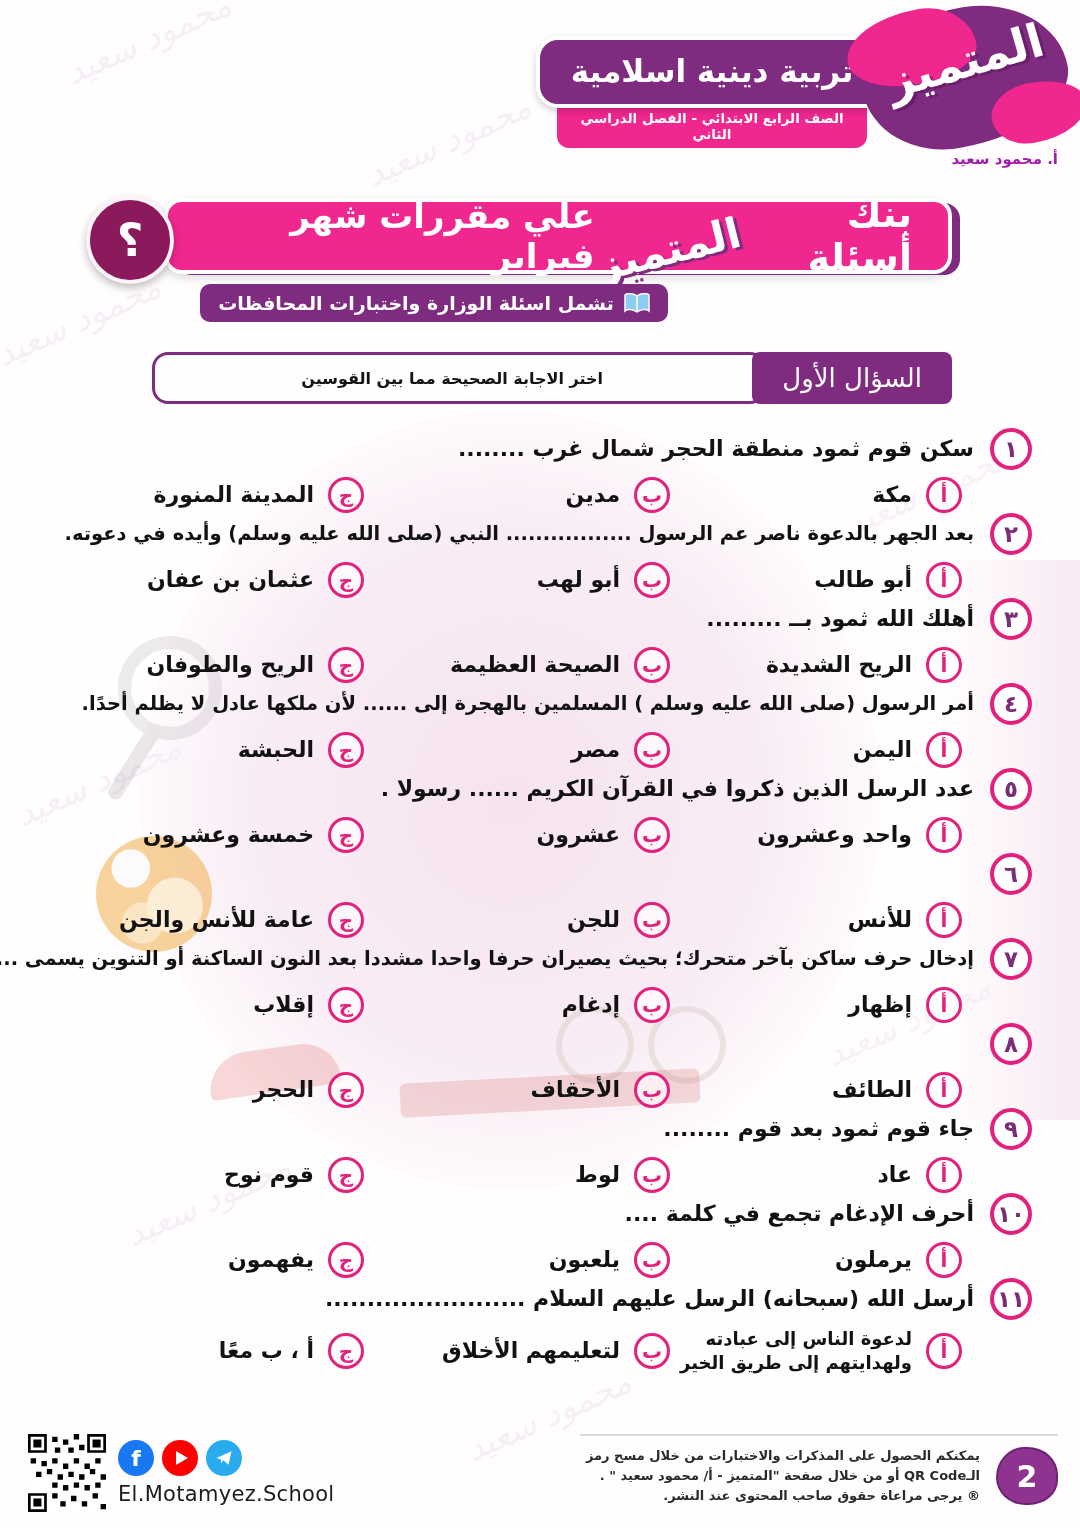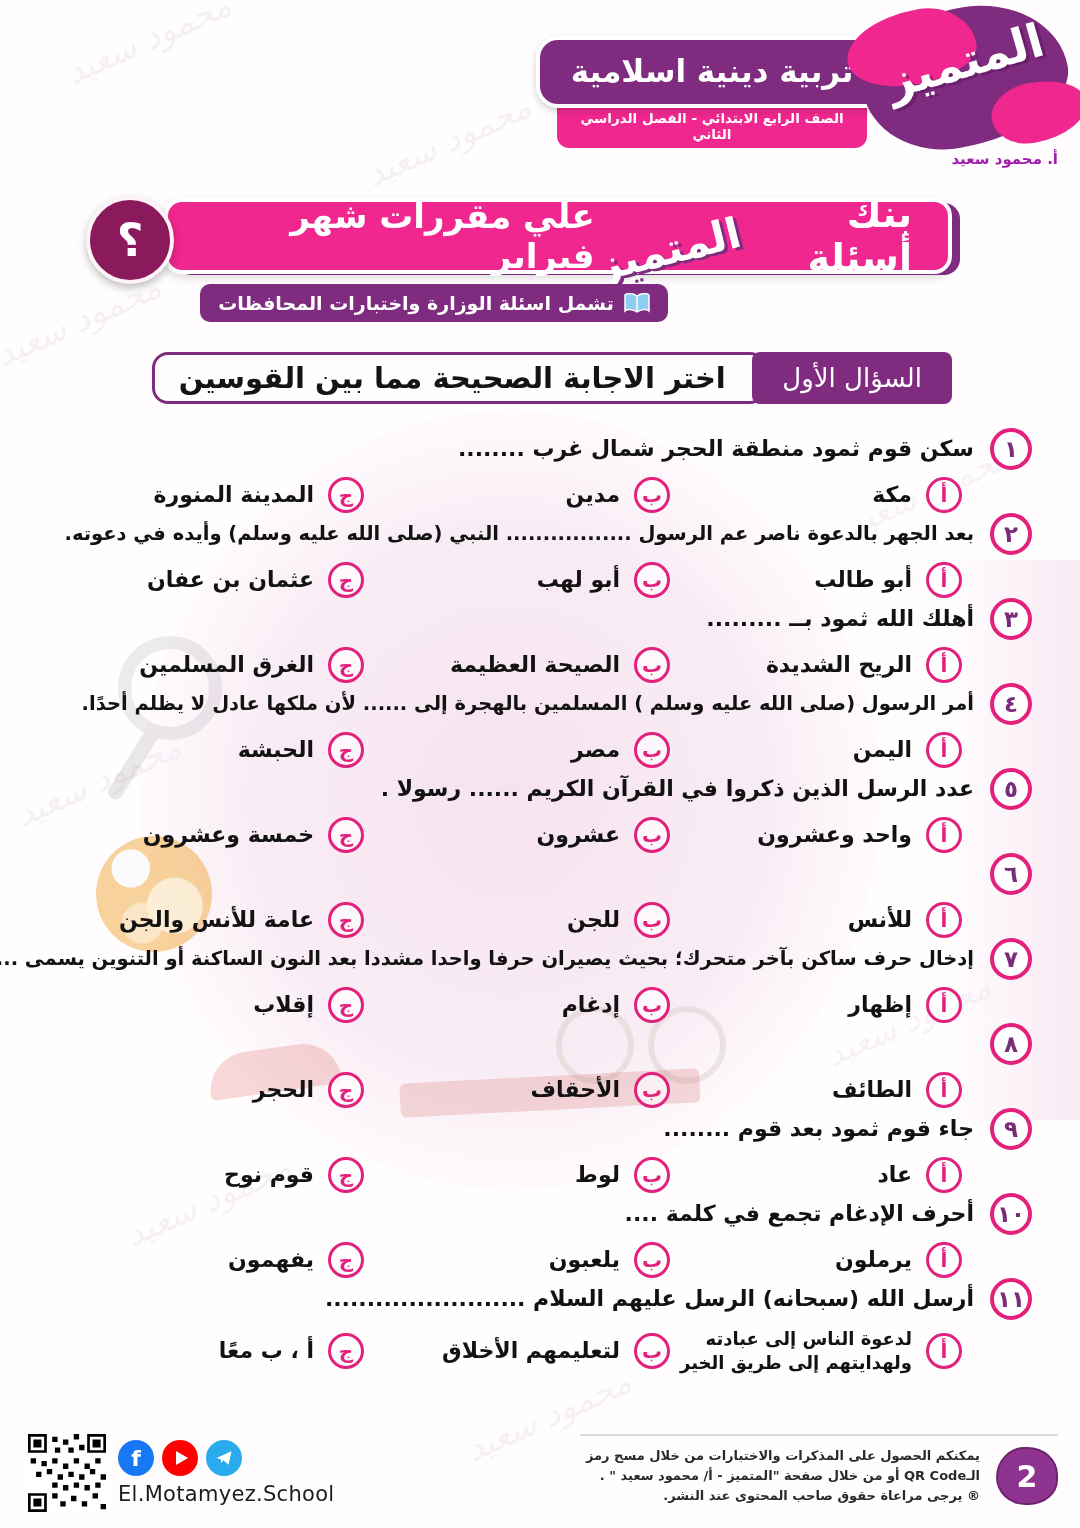--- a/index.html
+++ b/index.html
@@ -83,21 +83,21 @@
     background:#7e2b80; border-radius:10px; color:#fff; display:flex; align-items:center;
     justify-content:center; gap:10px; font-size:19px; font-weight:bold; }
 
   
   .section-row { position:absolute; top:352px; right:128px; left:152px; height:52px;
     display:flex; align-items:stretch; z-index:2; }
   .section-label { background:#7e2b80; color:#fff; font-size:26px; font-weight:normal;
     display:flex; align-items:center; padding:0 30px; border-radius:8px; position:relative; z-index:2; }
   .instruction-box { flex:1; border:3px solid #7e2b80; border-radius:16px; margin-right:-14px;
     padding-right:14px; display:flex; align-items:center; justify-content:center;
-    font-size:29px; font-weight:bold; color:#141414; background:rgba(255,255,255,.55); }
+    font-size:16px; font-weight:bold; color:#141414; background:rgba(255,255,255,.55); }
 
   
   .questions { position:absolute; top:428px; right:48px; left:36px; z-index:2; }
   .question { height:85px; overflow:visible; }
   .question.tall { height:130px; }
   .q-head { display:flex; align-items:center; gap:16px; }
   .q-num { width:42px; height:42px; border:4px solid #e3217c; background:#fff; border-radius:50%;
     color:#7a2d78; font-weight:bold; font-size:23px; display:flex; align-items:center;
     justify-content:center; flex:0 0 auto; }
   .q-text { font-size:22px; font-weight:bold; color:#121212; line-height:1.2; white-space:nowrap; }
@@ -244,21 +244,21 @@
         <div class="opt opt-a">
           <span class="opt-badge">أ</span>
           <span class="opt-label">الريح الشديدة</span>
         </div>
         <div class="opt opt-b">
           <span class="opt-badge">ب</span>
           <span class="opt-label">الصيحة العظيمة</span>
         </div>
         <div class="opt opt-c">
           <span class="opt-badge">ج</span>
-          <span class="opt-label">الغرق المسلمين</span>
+          <span class="opt-label">الريح والطوفان</span>
         </div>
       </div>
     </section>
 
     <section class="question long">
       <div class="q-head">
         <span class="q-num">٤</span>
         <p class="q-text">أمر الرسول (صلى الله عليه وسلم ) المسلمين بالهجرة إلى ...... لأن ملكها عادل لا يظلم أحدًا.</p>
       </div>
       <div class="q-opts">

